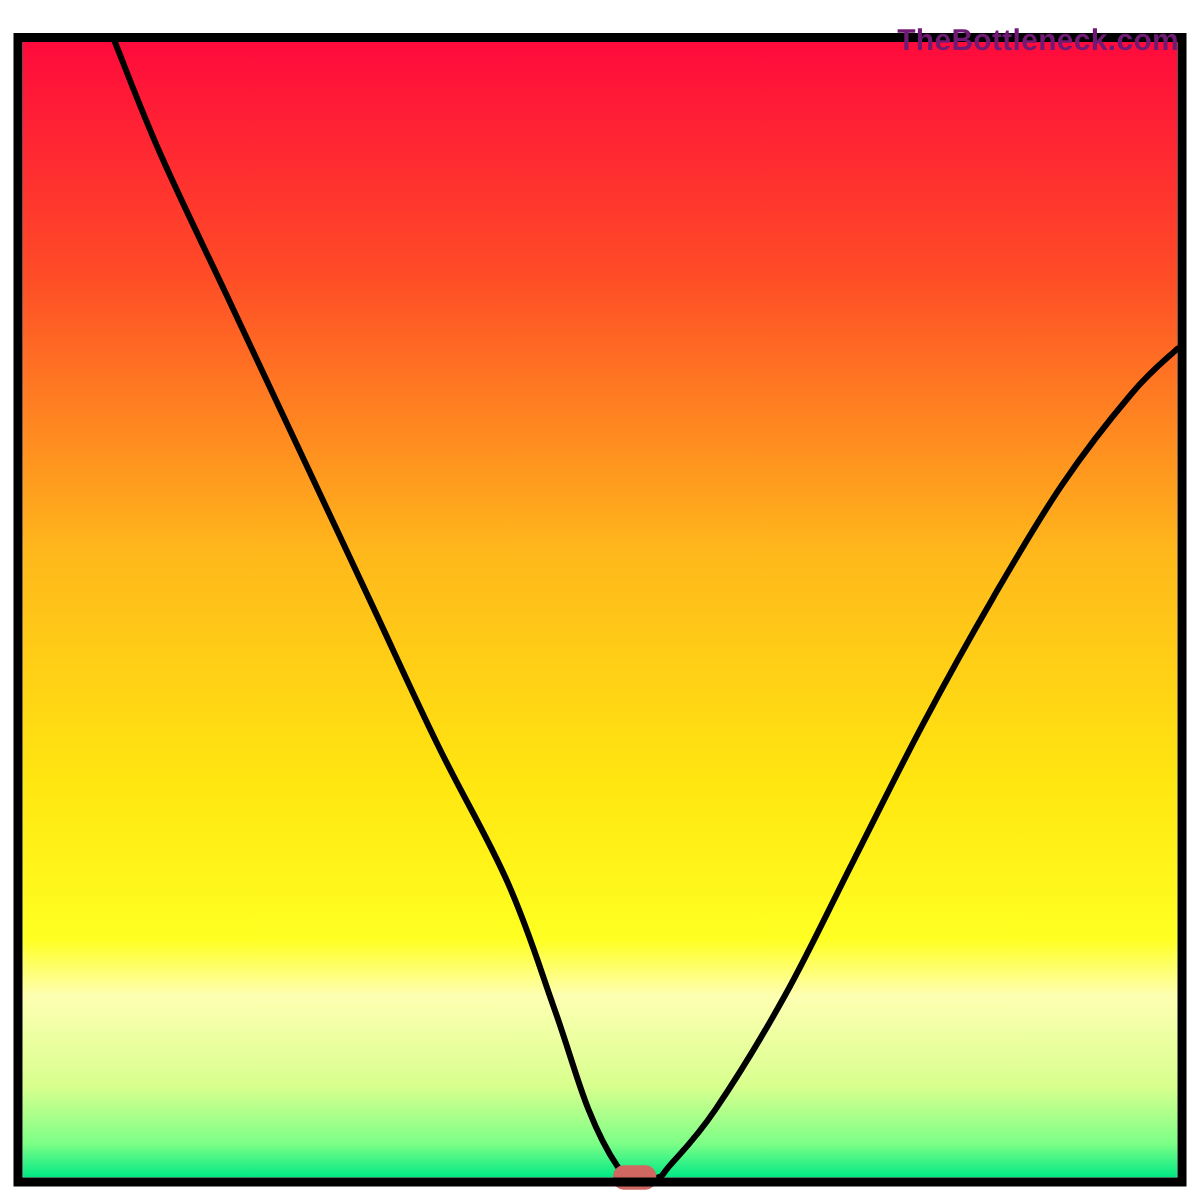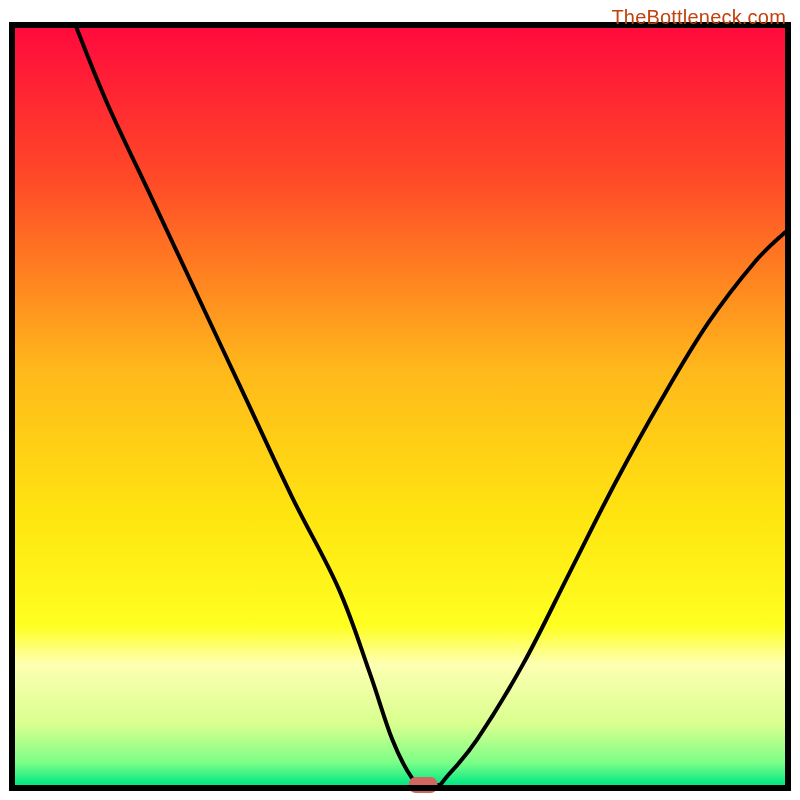--- a/index.html
+++ b/index.html
@@ -8,26 +8,27 @@
     background: #fff;
     font-family: Arial, Helvetica, sans-serif;
   }
   .chart-wrap {
     position: relative;
     width: 800px;
     height: 800px;
   }
   .watermark {
     position: absolute;
-    top: 6px;
+    top: 16px;
     right: 14px;
-    color: #c2410c;
+    color: #701a75;
     font-size: 20px;
     letter-spacing: 0.2px;
     z-index: 5;
+    font-weight: bold;
   }
   svg {
     display: block;
   }
 </style>
 </head>
 <body>
 
 <div class="chart-wrap">
   <div class="watermark">TheBottleneck.com</div>

